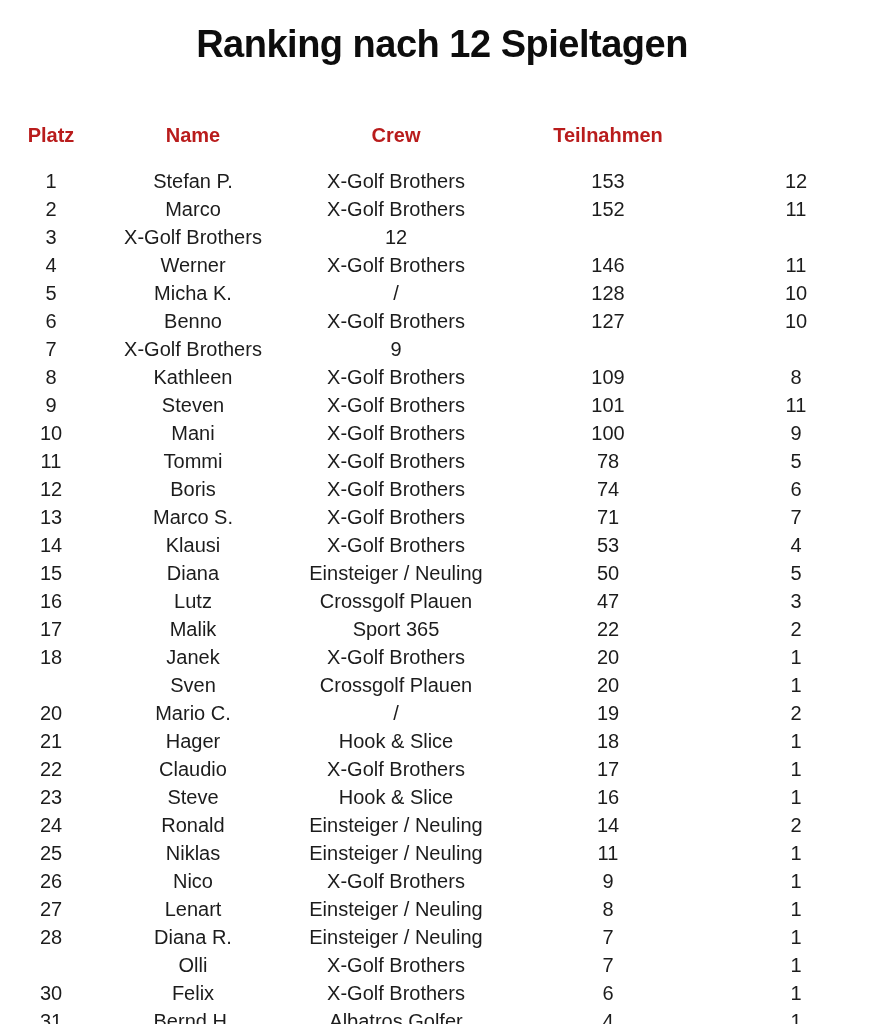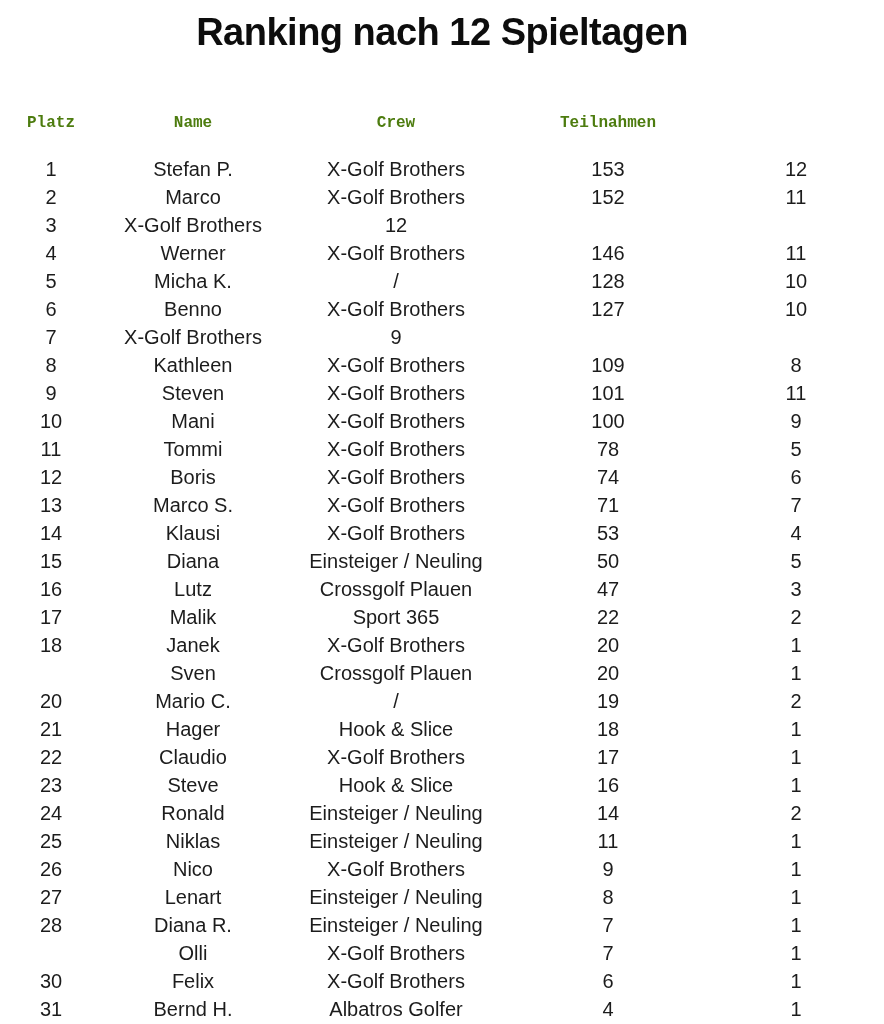--- a/index.html
+++ b/index.html
@@ -8,21 +8,21 @@
     width: 884px;
     height: 1024px;
     background: #ffffff;
     color: #1c1c1c;
     font-family: "Liberation Sans", sans-serif;
     overflow: hidden;
     margin: 0 auto;
   }
   .title {
     margin: 0;
-    padding-top: 8px;
+    padding-top: 20px;
     height: 48px;
     line-height: 48px;
     text-align: center;
     font-size: 38px;
     font-weight: 700;
     letter-spacing: -0.5px;
     color: #0d0d0d;
   }
   .grid {
     display: grid;
@@ -30,25 +30,24 @@
   }
   .header-row {
     margin-top: 54px;
   }
   .cell {
     text-align: center;
     white-space: nowrap;
     overflow: hidden;
   }
   .header-row .cell {
-    font-size: 16px;
+    font-size: 20px;
     font-weight: 700;
     line-height: 26px;
-    color: #4d7c0f;
-    font-family: Liberation Mono, monospace;
+    color: #b91c1c;
   }
   .rows {
     margin-top: 19px;
   }
   .row .cell {
     font-size: 20px;
     line-height: 28px;
     height: 28px;
     color: #1c1c1c;
   }

